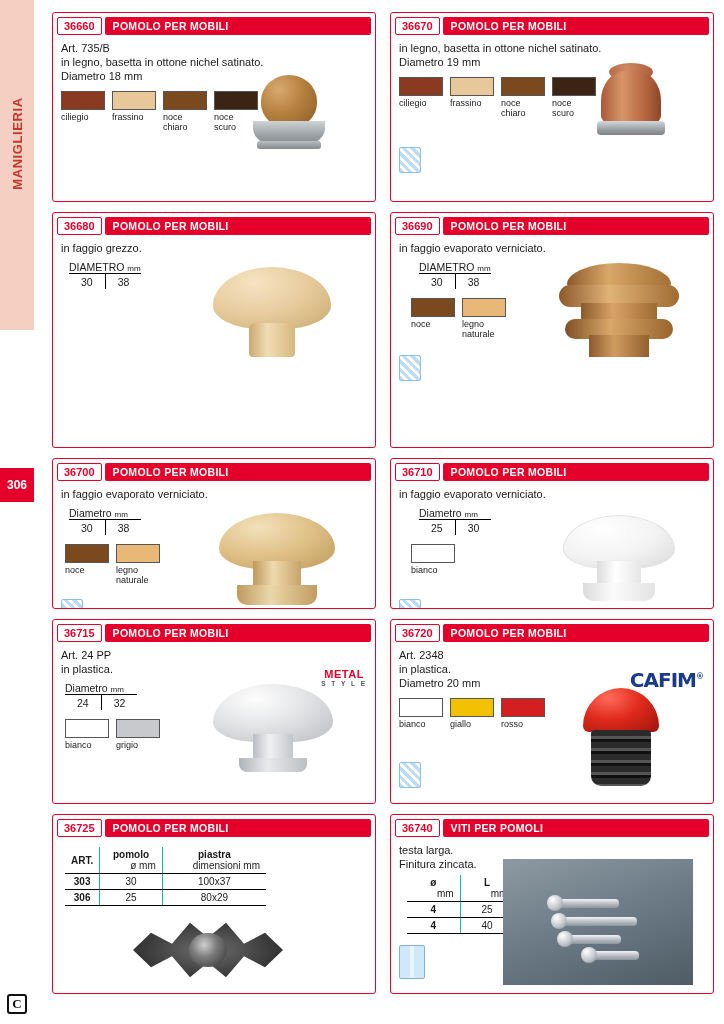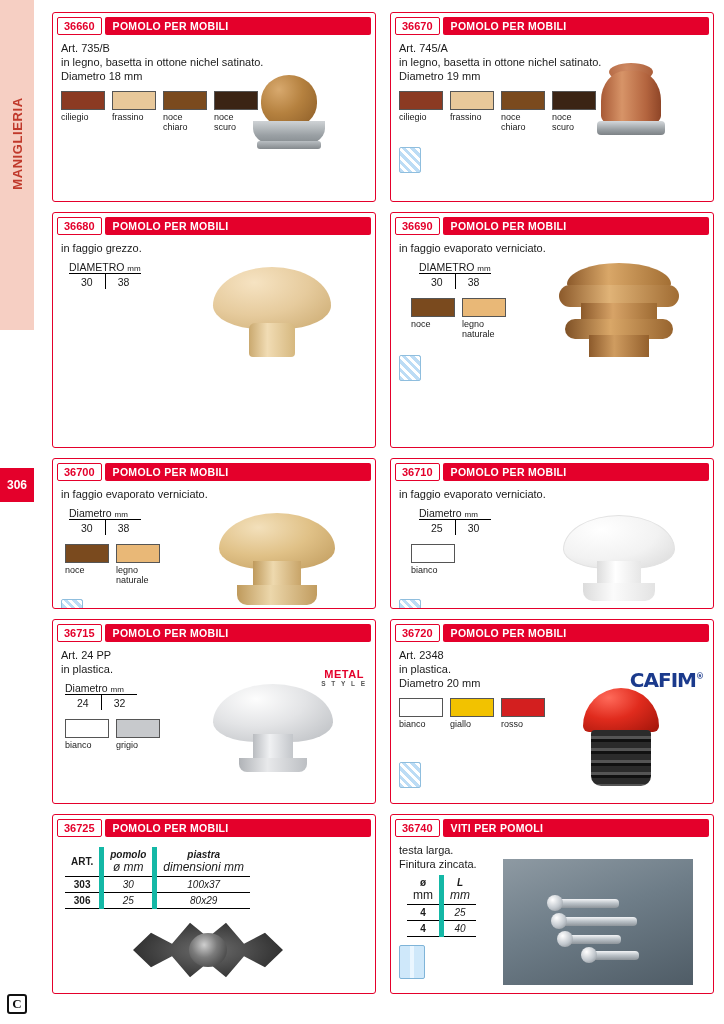--- a/index.html
+++ b/index.html
@@ -134,23 +134,23 @@
 
   
   table.t { border-collapse: collapse; font-size: 10px; margin-top: 4px; }
   table.t th, table.t td {
     border-bottom: 1px solid #000;
     padding: 2px 6px;
     text-align: center;
     font-weight: normal;
   }
   table.t th { font-weight: bold; border-bottom: 1.2px solid #000; }
-  table.t th .u { font-weight: normal; font-size: 12px; display: block; }
+  table.t th .u { font-weight: normal; font-size: 10px; display: block; margin-left: 24px; }
   table.t tr td:first-child { font-weight: bold; }
-  table.t .vsep { border-left: 5px solid #14b8a6; font-style: italic; }
+  table.t .vsep { border-left: 1px solid #14b8a6; }
 
   
   .blister {
     width: 22px; height: 26px;
     background:
       repeating-linear-gradient(45deg, #bcdcf5 0 3px, #ffffff 3px 6px);
     border: 1px solid #8fbede;
     border-radius: 2px;
   }
   .blister.tall {
@@ -344,21 +344,20 @@
       </div>
     </div>
   </div>
 
   <div class="card h-a">
     <div class="card-head">
       <div class="code">36670</div>
       <div class="title-bar">POMOLO PER MOBILI</div>
     </div>
     <div class="card-body">
-      <div class="desc art">Art. 745/A</div>
       <div class="desc">in legno, basetta in ottone nichel satinato.</div>
       <div class="desc">Diametro 19 mm</div>
       <div class="swatch-row">
         <div class="swatch">
           <div class="chip" style="background:#8b3a22"></div>
           <div class="lbl">ciliegio</div>
         </div>
         <div class="swatch">
           <div class="chip" style="background:#e8c89a"></div>
           <div class="lbl">frassino</div>

